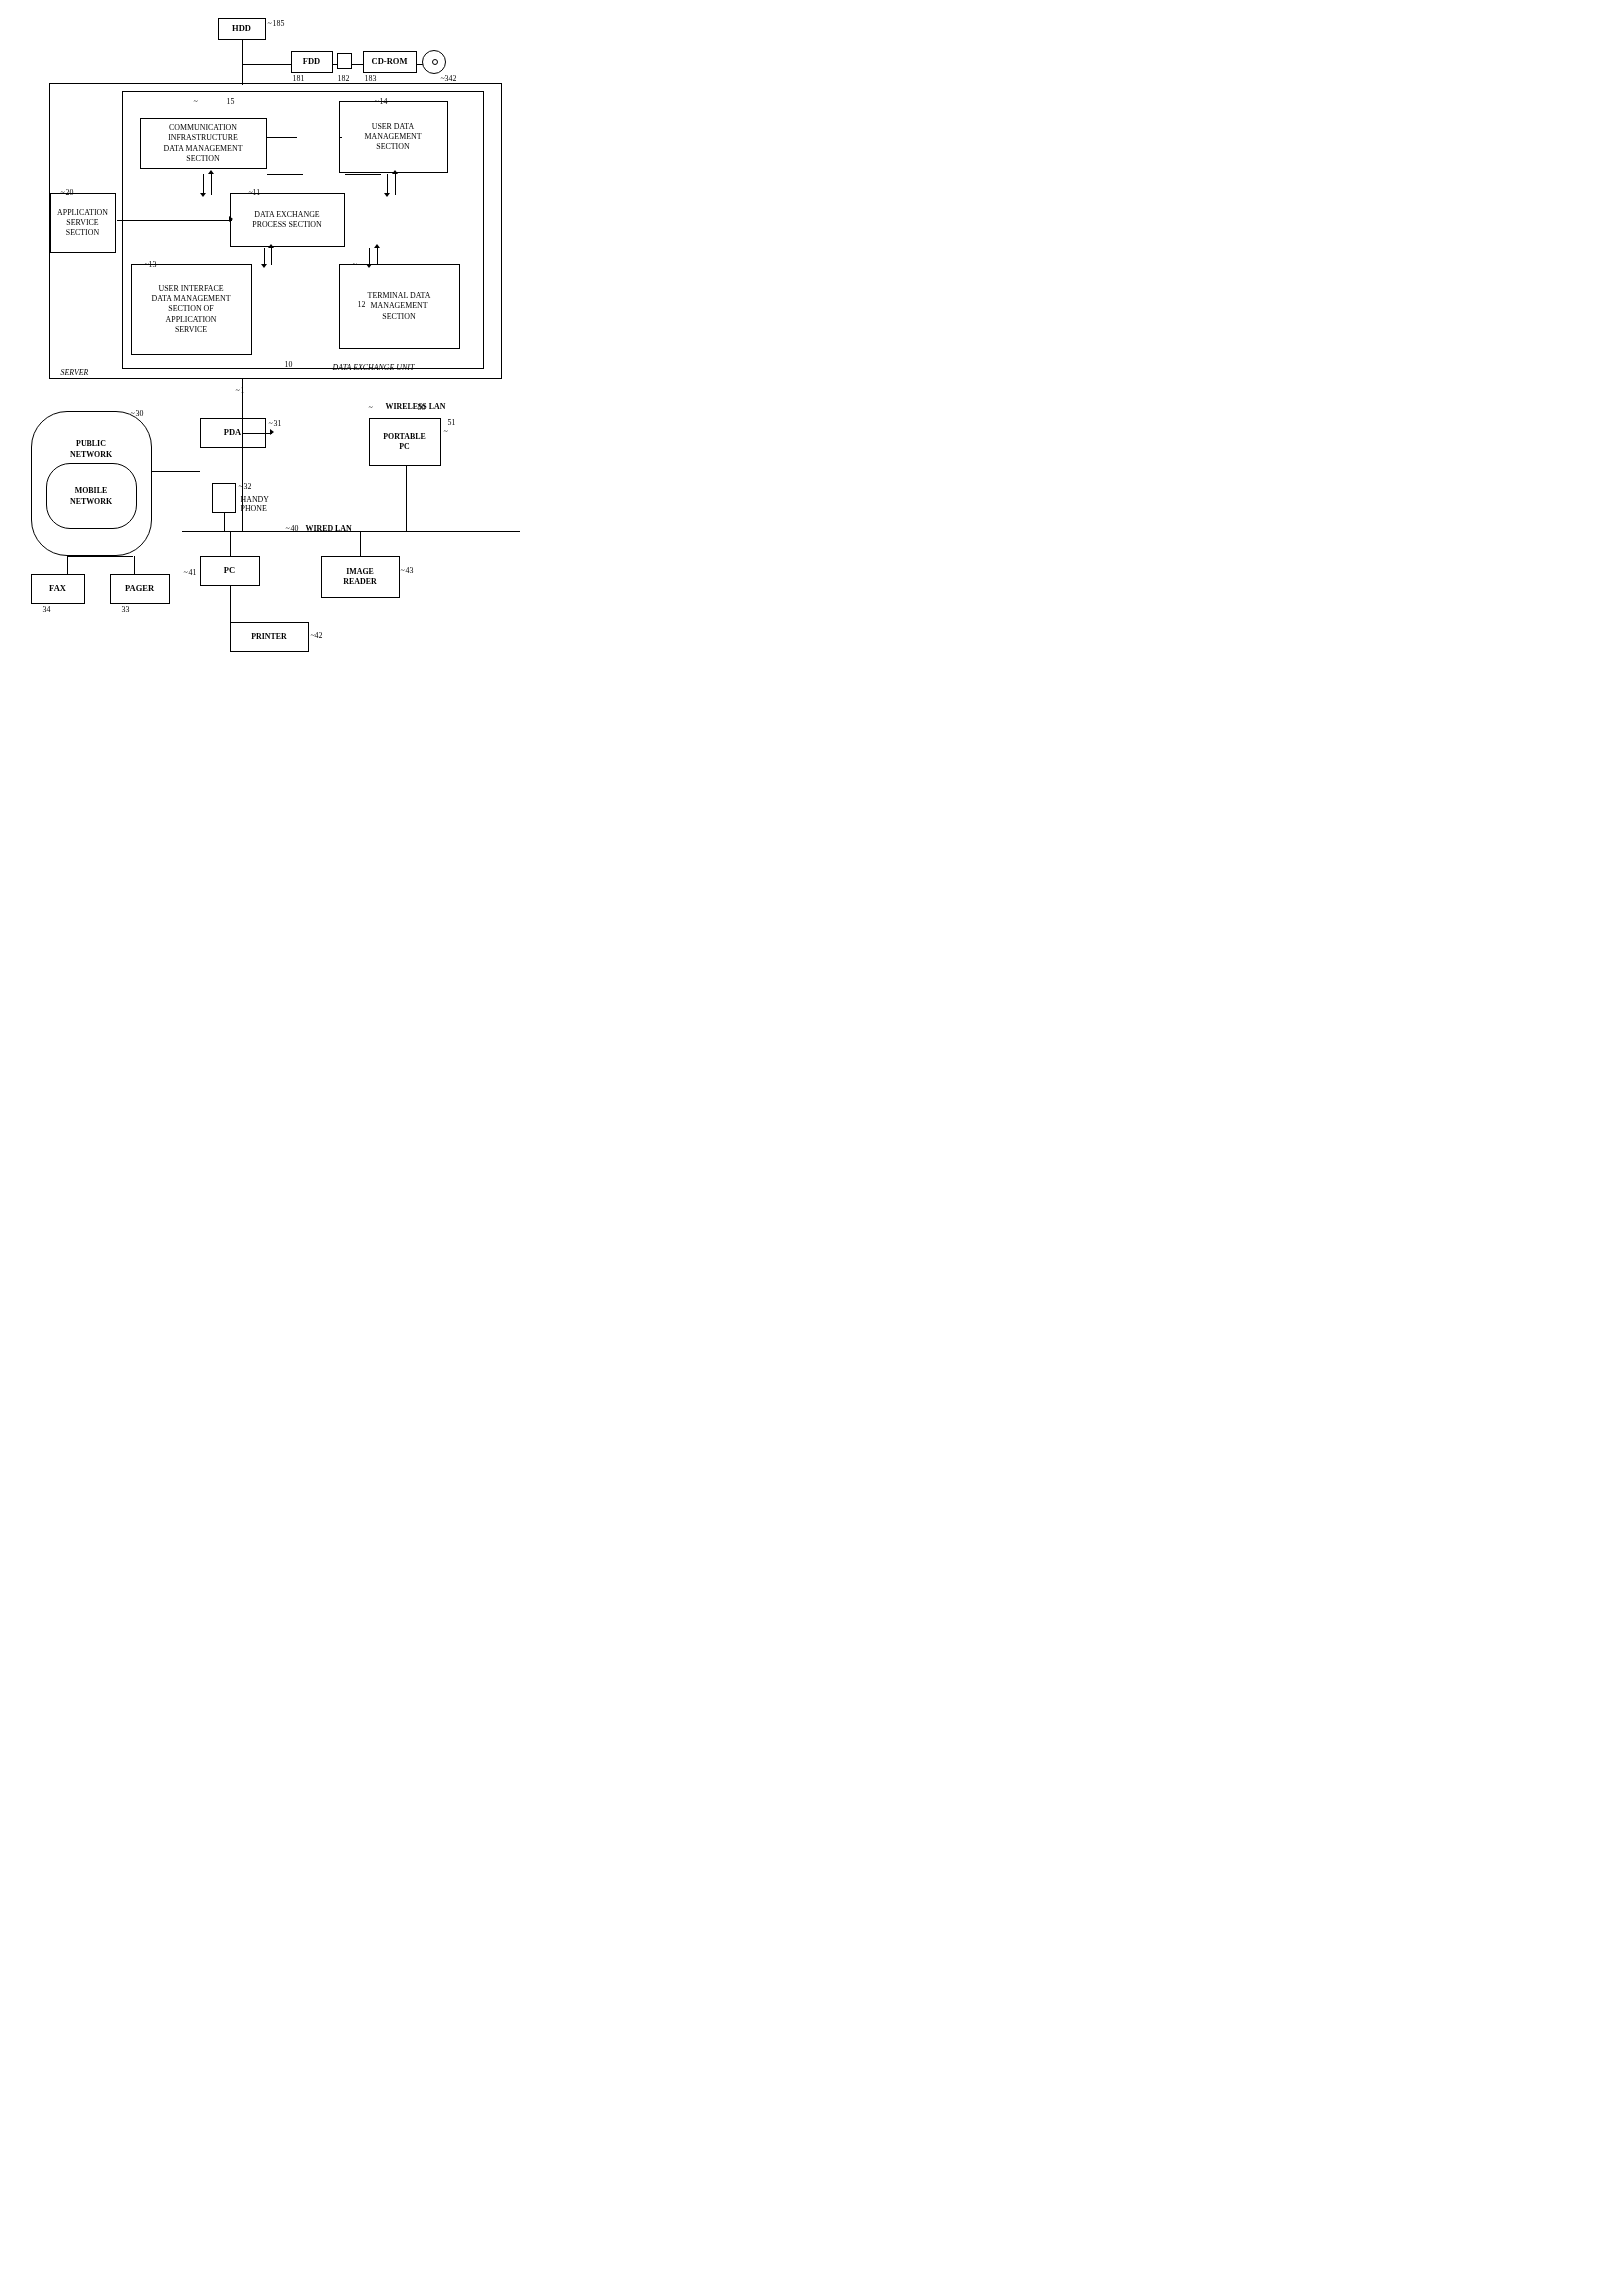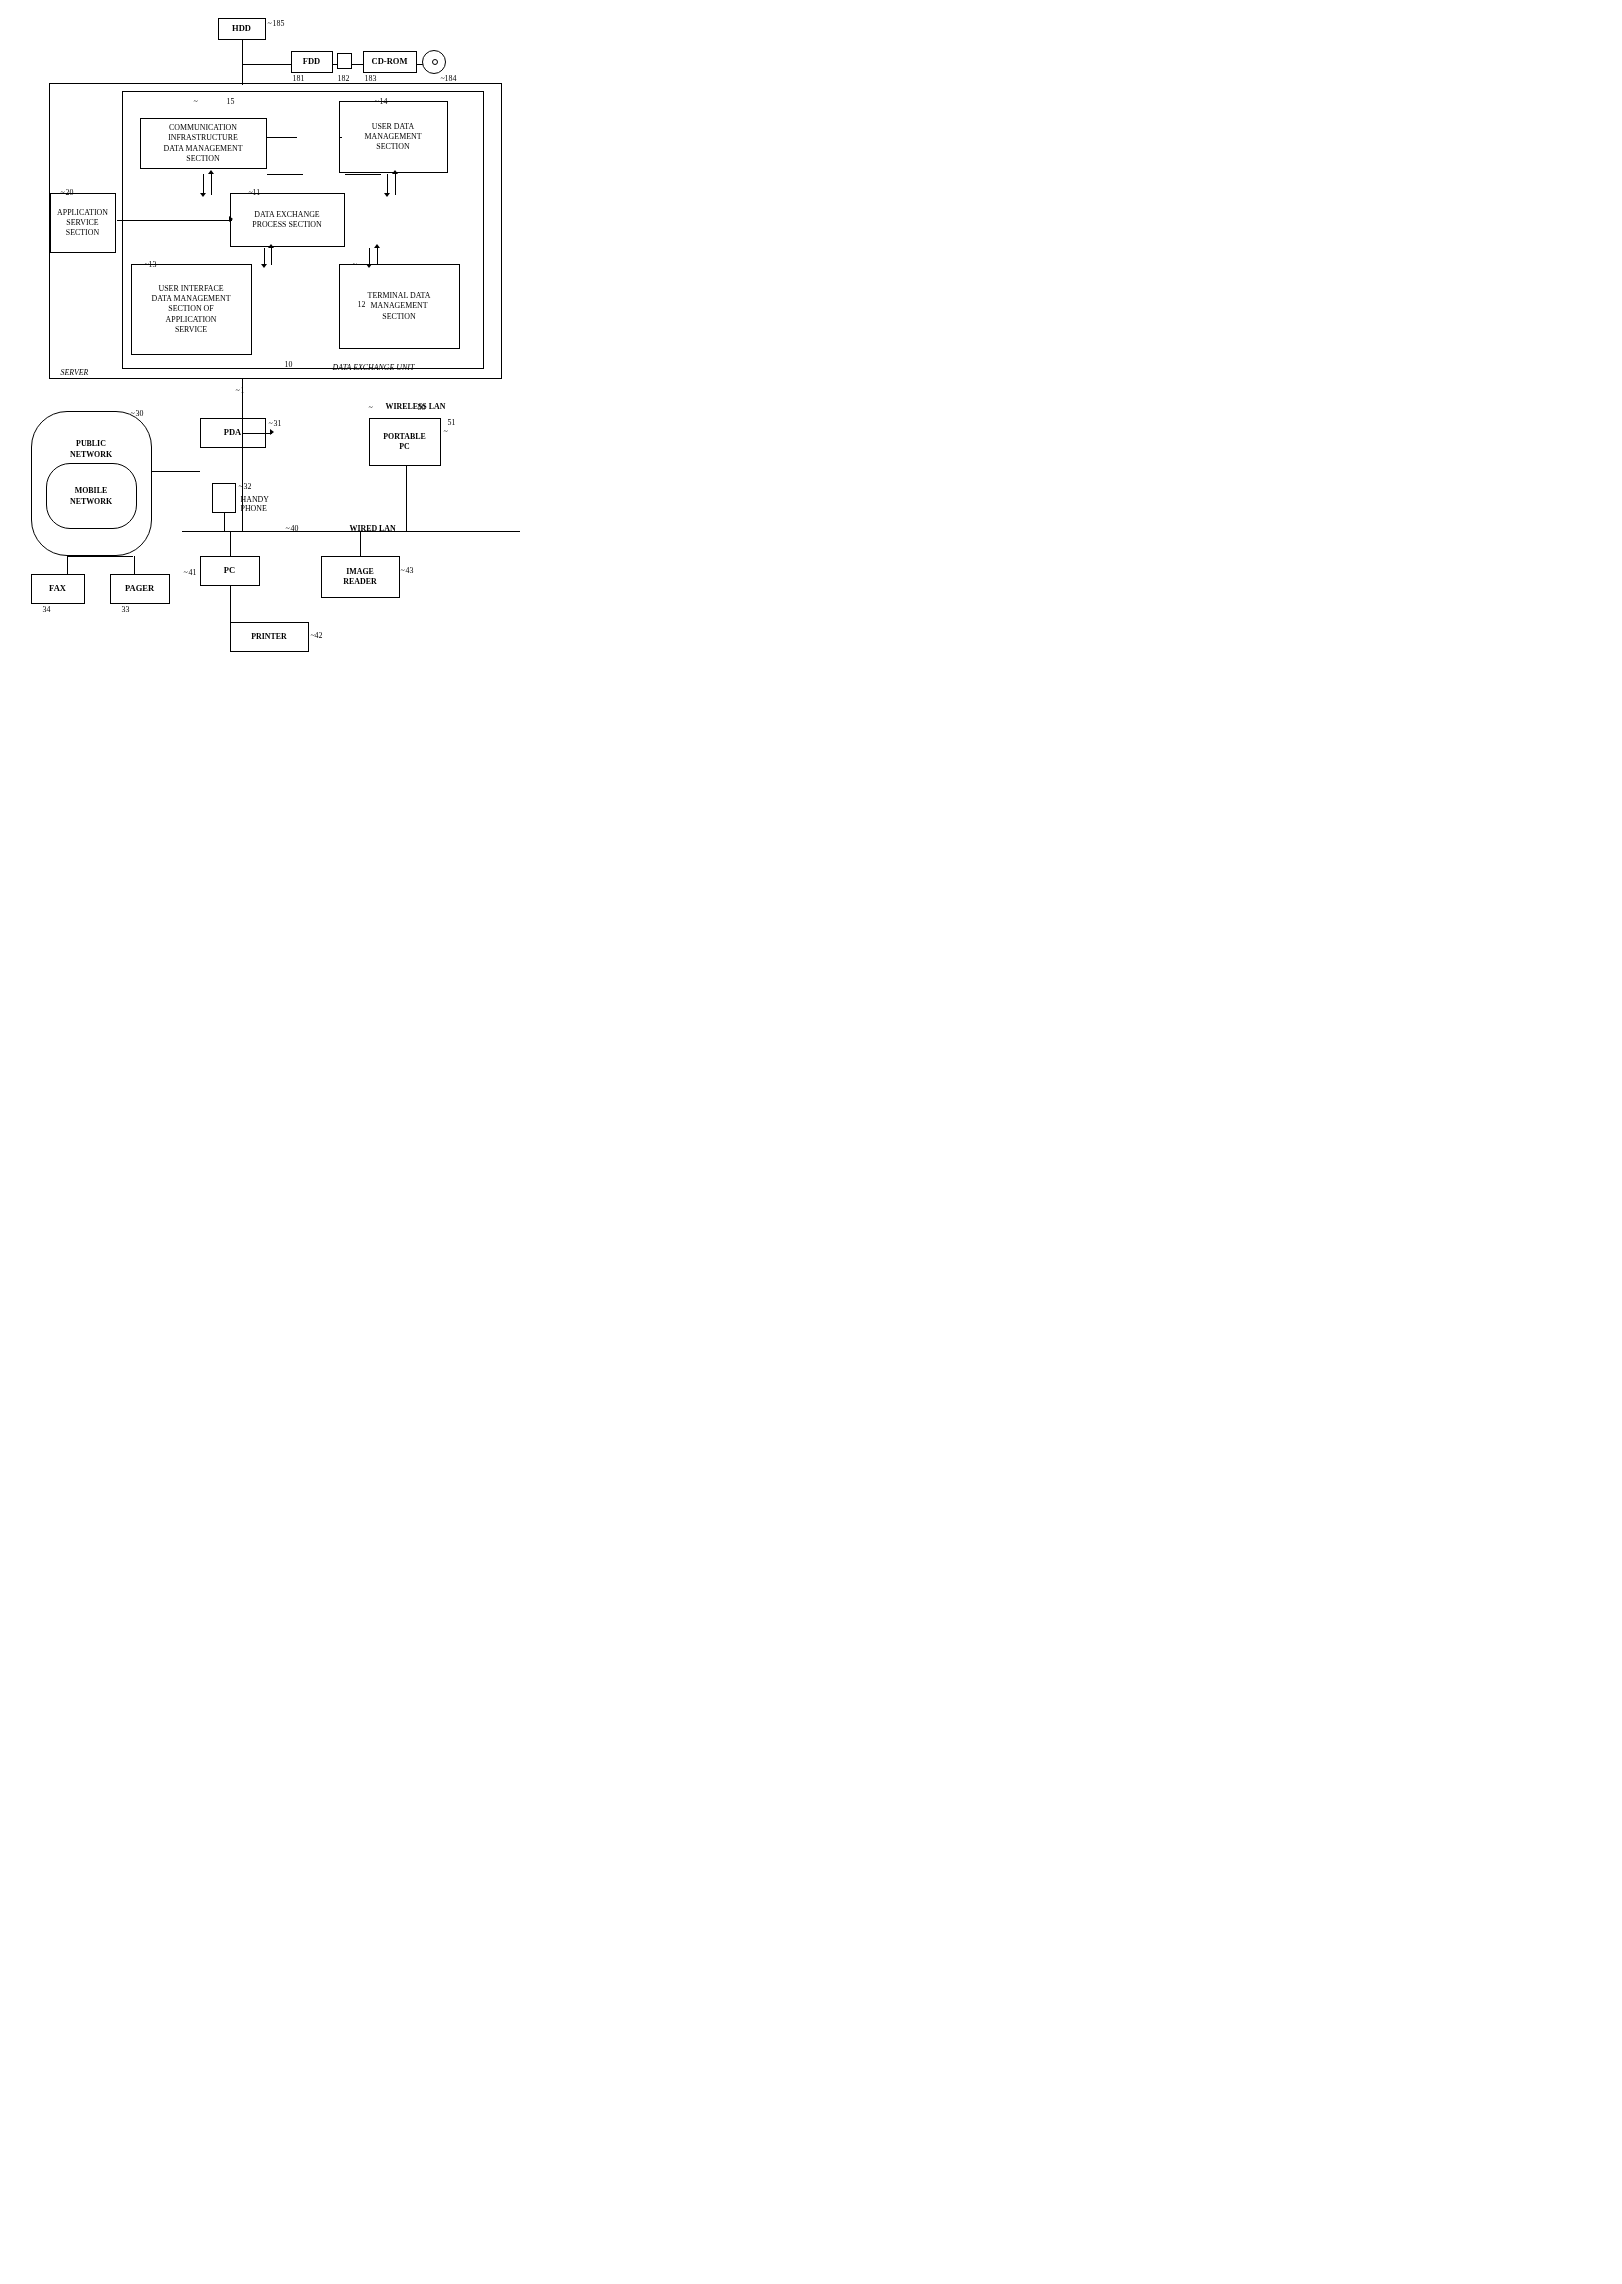--- a/index.html
+++ b/index.html
@@ -121,21 +121,21 @@
   <div class="num-label" style="left:325px; top:62px;">182</div>
 
   <div class="box" style="left:350px; top:39px; width:54px; height:22px; font-size:8.5px; font-weight:bold;">
     <span>CD-ROM</span>
   </div>
 
   <div style="position:absolute; left:409px; top:38px; width:24px; height:24px; border: 1.2px solid #000; border-radius:50%; background:#fff;"></div>
   <div style="position:absolute; left:419px; top:47px; width:6px; height:6px; border: 1.2px solid #000; border-radius:50%; background:#fff;"></div>
   <div class="num-label" style="left:352px; top:62px;">183</div>
   <div class="num-label" style="left:428px; top:62px;">~</div>
-  <div class="num-label" style="left:432px; top:62px;">184</div>
+  <div class="num-label" style="left:432px; top:62px;">342</div>
 
   <div class="line line-v" style="left:229px; top:52px; height:19.3px;"></div>
 
   <div style="position:absolute; left:36px; top:71px; width:453px; height:296px; border: 1.2px solid #000; background:#fff;"></div>
   <div class="server-label" style="left:48px; top:356px;">SERVER</div>
 
   <div style="position:absolute; left:109px; top:79px; width:362px; height:278px; border: 1.2px solid #000; background:#fff;"></div>
   <div class="server-label" style="left:320px; top:351px;">DATA EXCHANGE UNIT</div>
   <div class="num-label" style="left:272px; top:348px;">10</div>
 
@@ -275,21 +275,21 @@
   <div class="box" style="left:356px; top:406px; width:72px; height:48px;">
     <span style="white-space:pre-line; font-size:7.9px; font-weight:bold;">PORTABLE
 PC</span>
   </div>
   <div class="num-label" style="left:431px; top:415px;">~</div>
   <div class="num-label" style="left:435px; top:406px;">51</div>
 
   <div class="line line-h" style="left:169px; top:519px; width:338px;"></div>
   <div class="num-label" style="left:273px; top:512px;">~</div>
   <div class="num-label" style="left:278px; top:512px;">40</div>
-  <div class="num-label" style="left:293px; top:512px; font-size:7.9px; font-weight:bold;margin-left:44px;">WIRED LAN</div>
+  <div class="num-label" style="left:293px; top:512px; font-size:7.9px; font-weight:bold;">WIRED LAN</div>
 
   <div class="line line-v" style="left:211px; top:501px; height:19.3px;"></div>
 
   <div class="line line-v" style="left:393px; top:454px; height:66px;"></div>
 
   <div class="line line-v" style="left:229px; top:391px; height:129px;"></div>
 
   <div class="box" style="left:187px; top:544px; width:60px; height:30px; font-size:8.5px; font-weight:bold;">
     <span>PC</span>
   </div>

